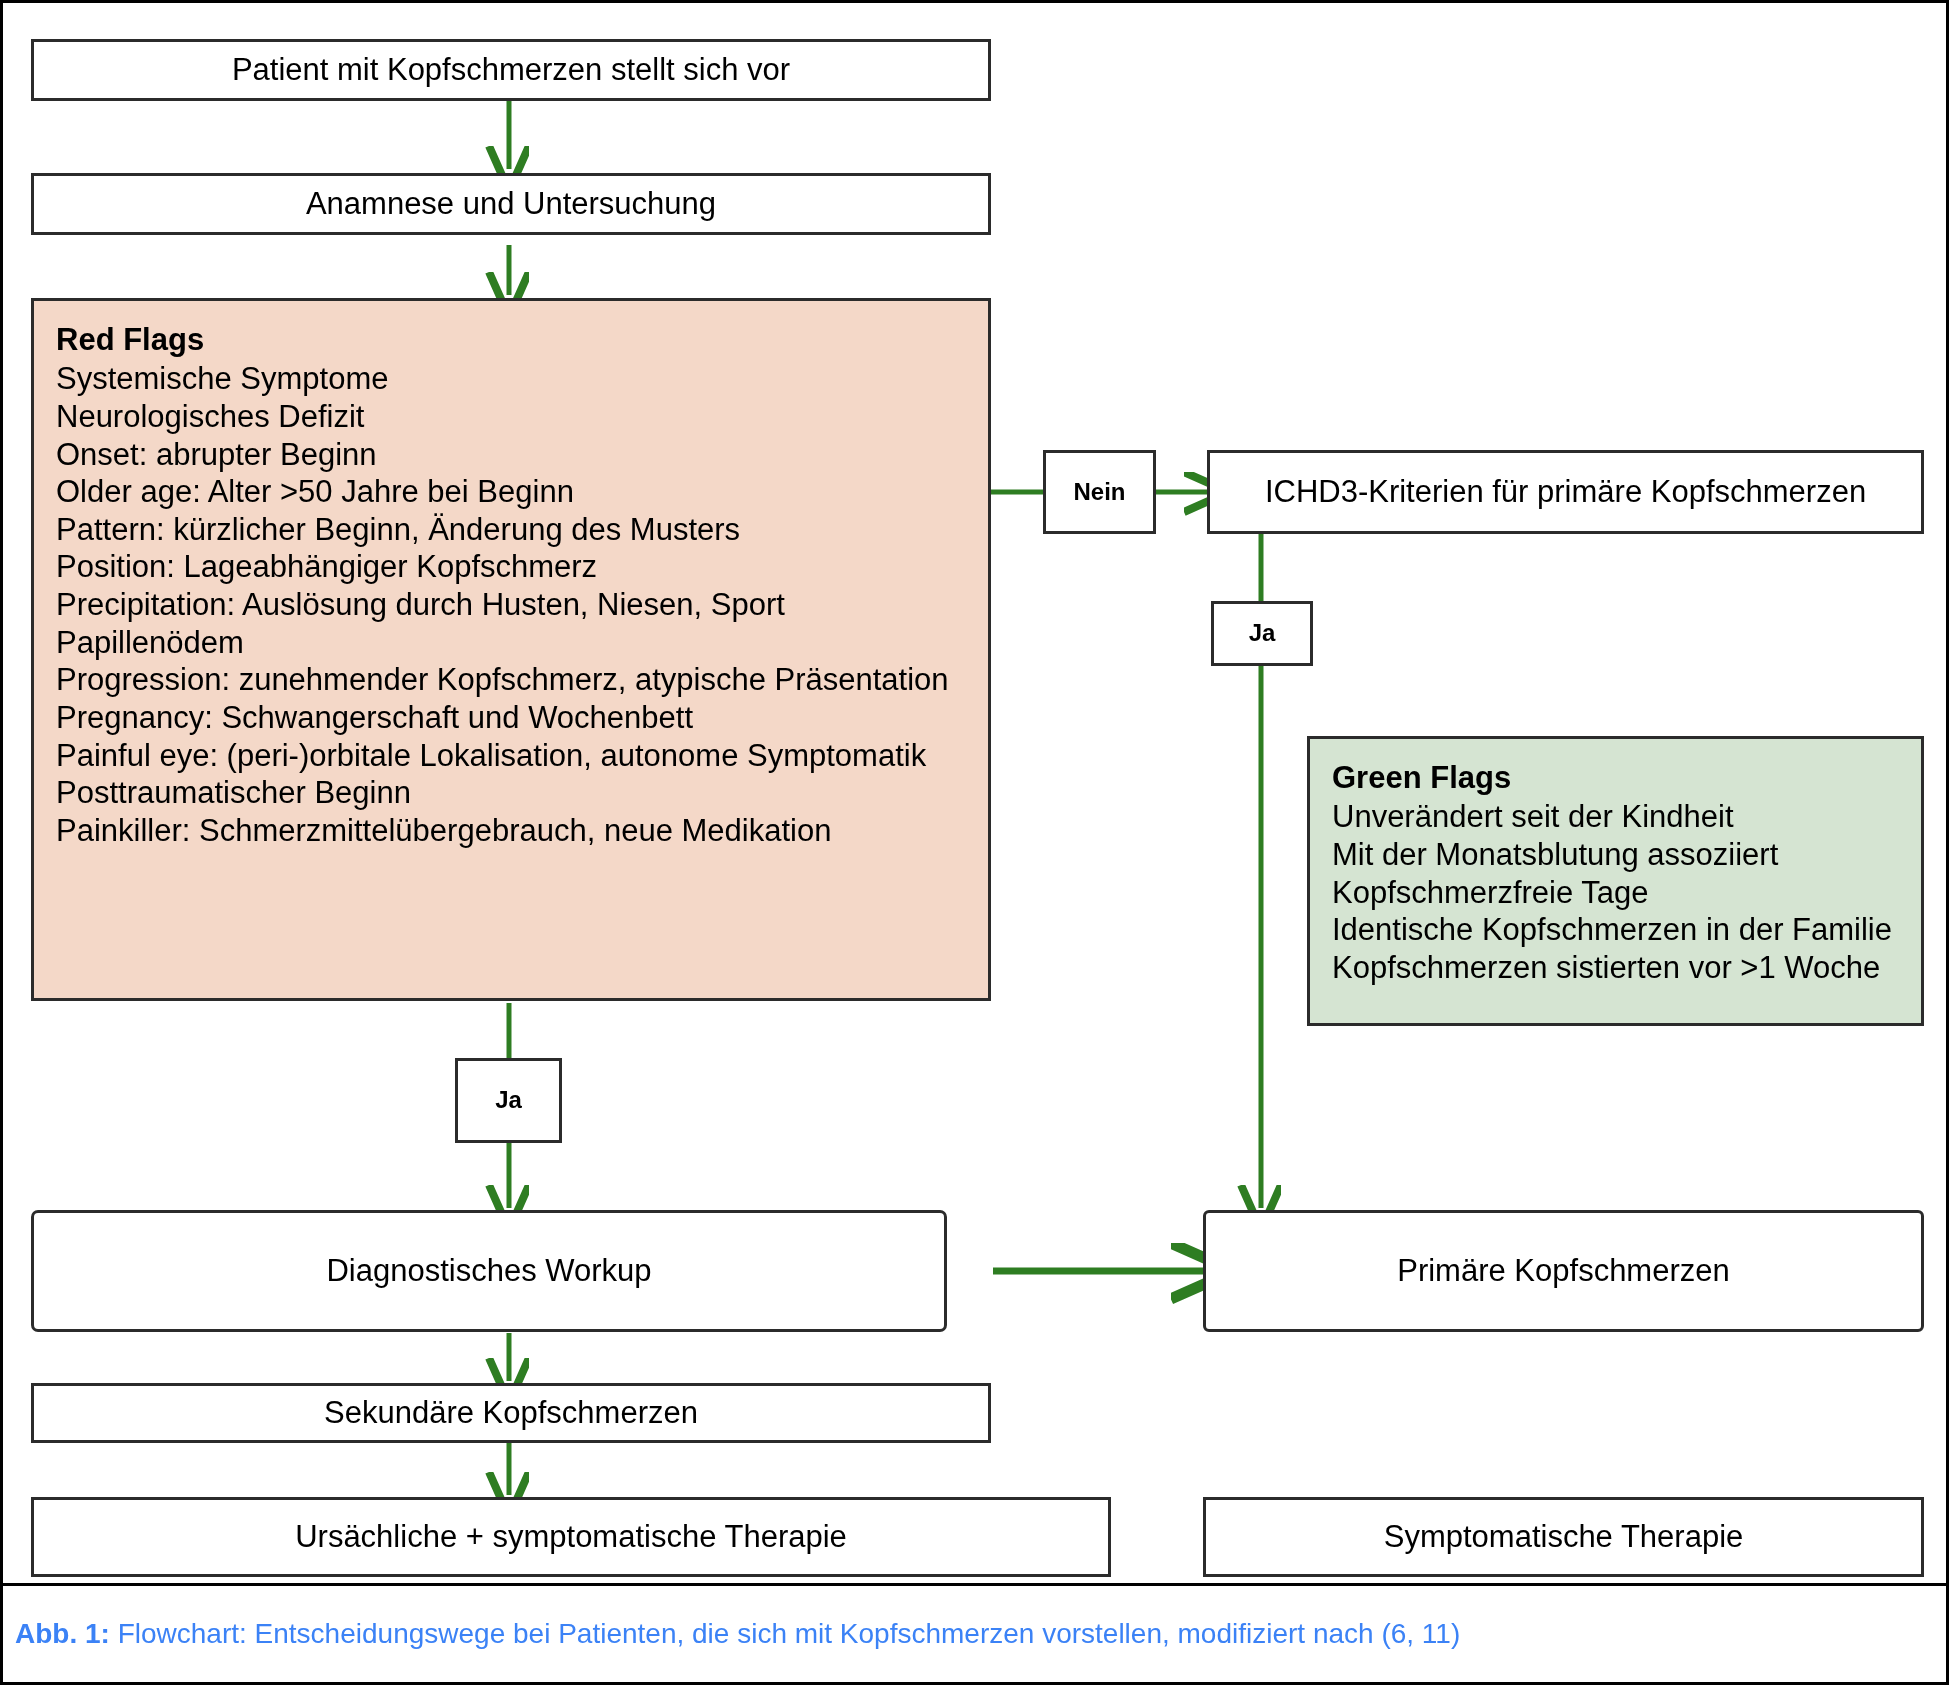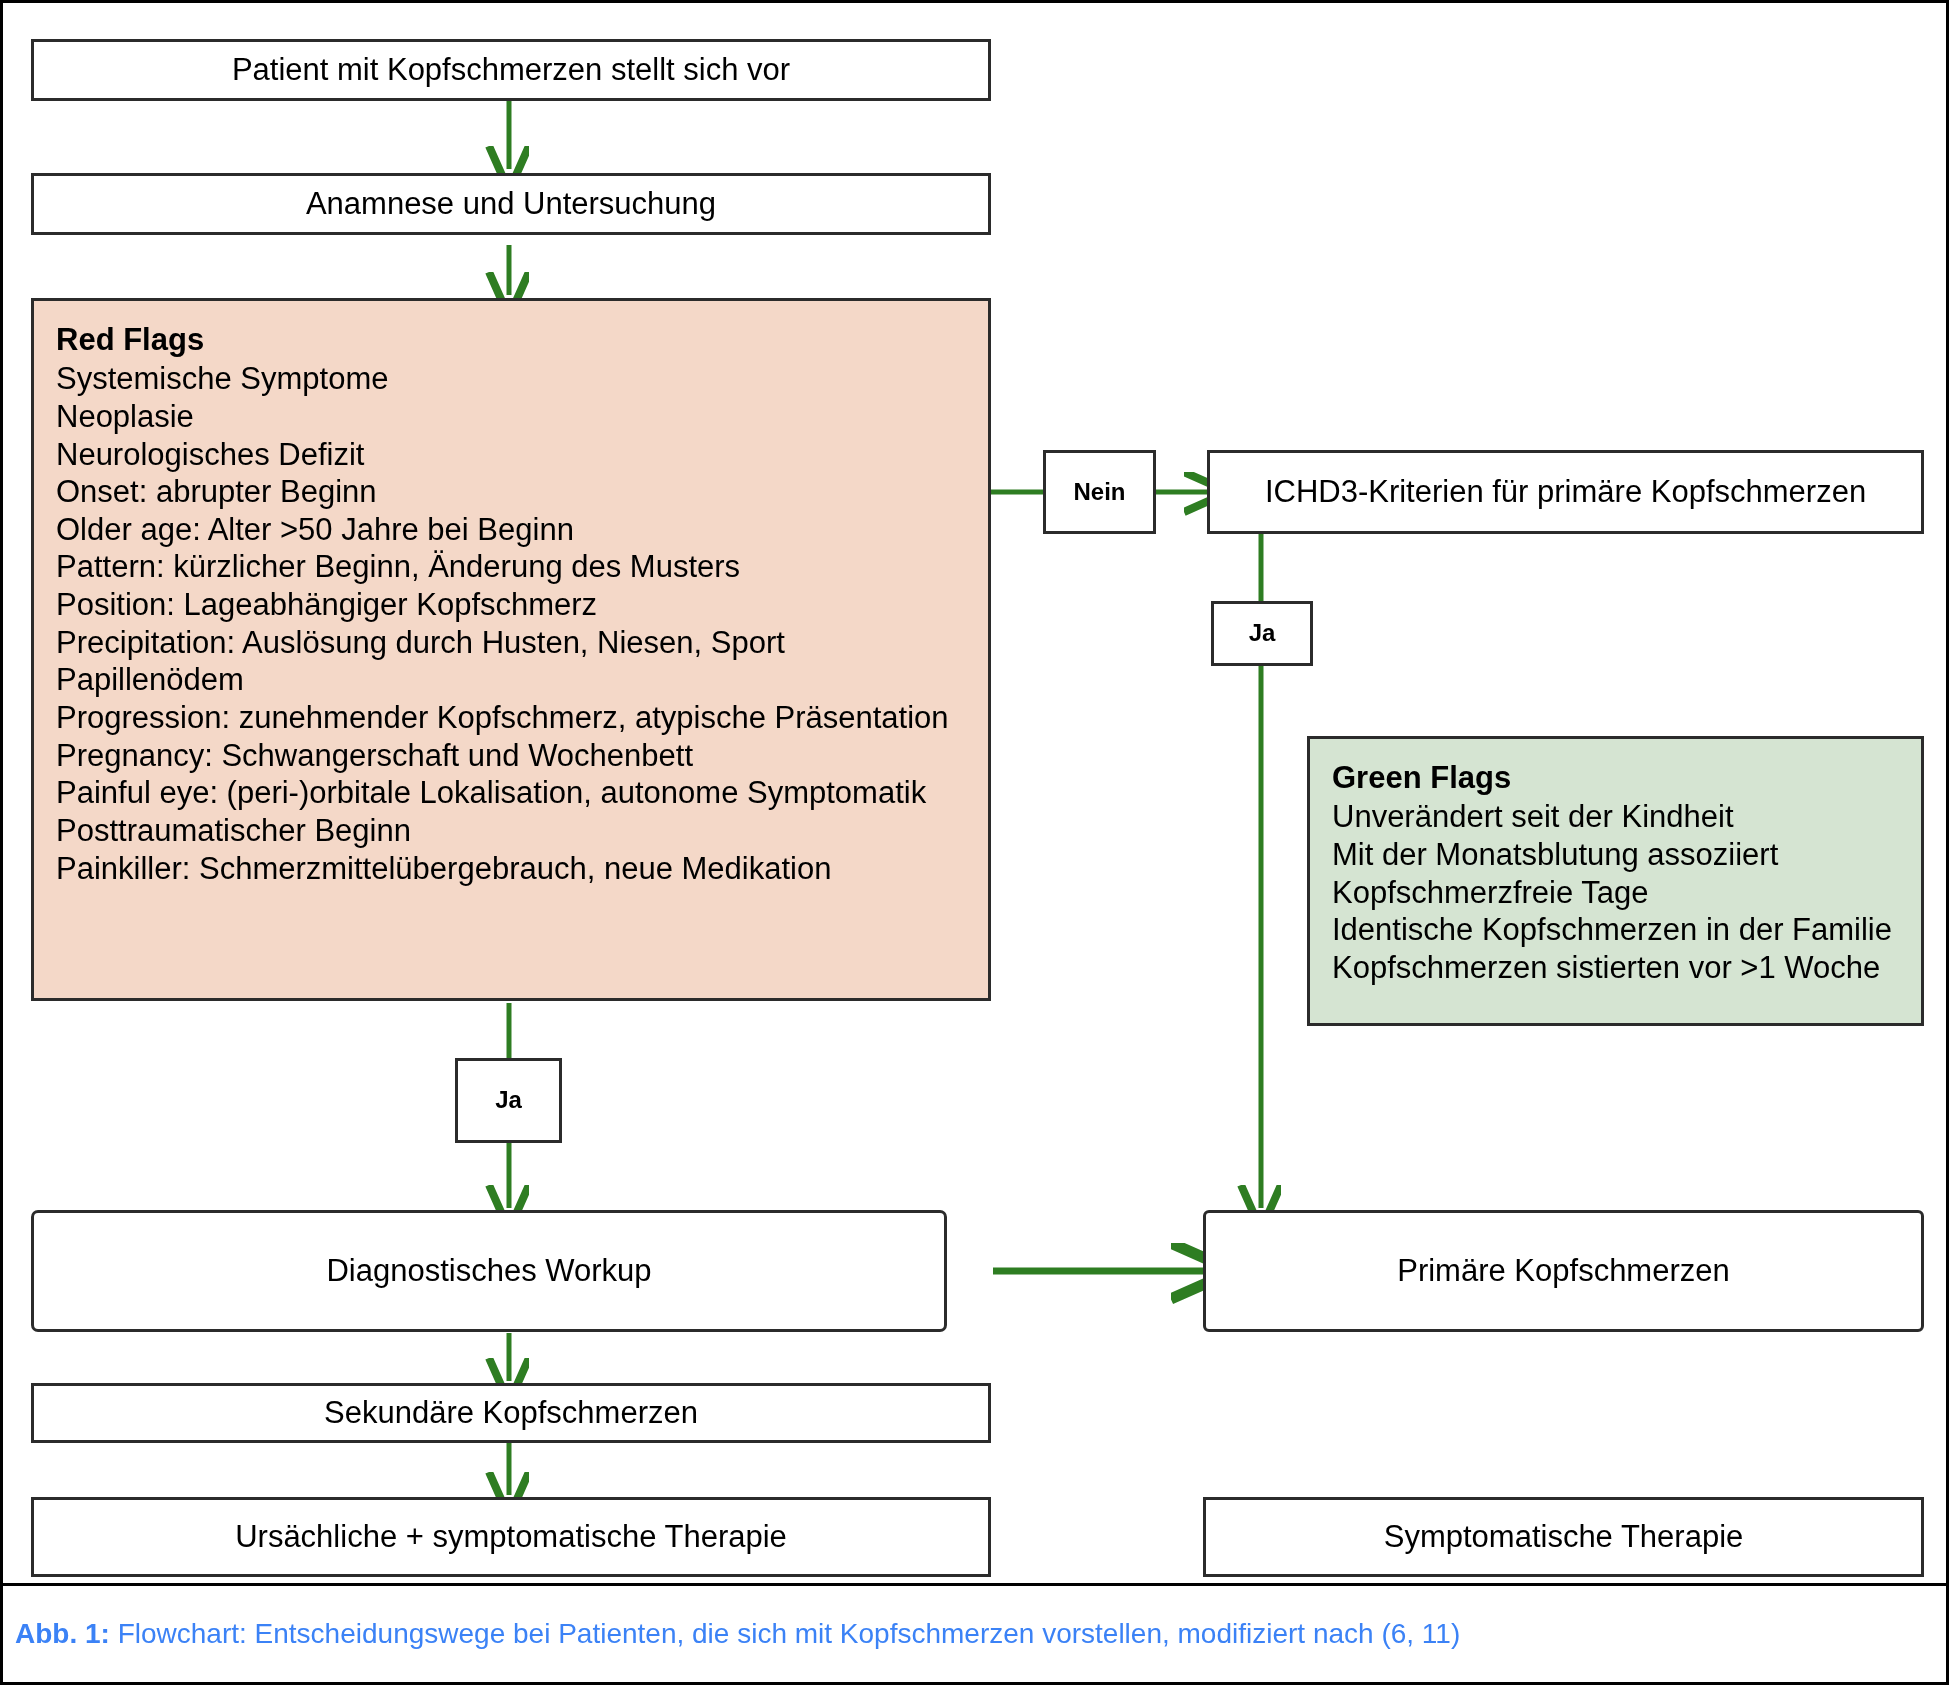--- a/index.html
+++ b/index.html
@@ -123,21 +123,20 @@
     <span>Patient mit Kopfschmerzen stellt sich vor</span>
   </div>
 
   <div class="box" style="left:28px; top:170px; width:960px; height:62px;">
     <span>Anamnese und Untersuchung</span>
   </div>
 
   <div class="box redbox left-align" style="left:28px; top:295px; width:960px; height:703px;">
     <div class="flagbox-title">Red Flags</div>
     <div class="flag-line">Systemische Symptome</div>
-    <div class="flag-line">Neoplasie</div>
     <div class="flag-line">Neurologisches Defizit</div>
     <div class="flag-line">Onset: abrupter Beginn</div>
     <div class="flag-line">Older age: Alter &gt;50 Jahre bei Beginn</div>
     <div class="flag-line">Pattern: kürzlicher Beginn, Änderung des Musters</div>
     <div class="flag-line">Position: Lageabhängiger Kopfschmerz</div>
     <div class="flag-line">Precipitation: Auslösung durch Husten, Niesen, Sport</div>
     <div class="flag-line">Papillenödem</div>
     <div class="flag-line">Progression: zunehmender Kopfschmerz, atypische Präsentation</div>
     <div class="flag-line">Pregnancy: Schwangerschaft und Wochenbett</div>
     <div class="flag-line">Painful eye: (peri-)orbitale Lokalisation, autonome Symptomatik</div>
@@ -175,21 +174,21 @@
   </div>
 
   <div class="box" style="left:1200px; top:1207px; width:721px; height:122px;border-radius:6px;">
     <span>Primäre Kopfschmerzen</span>
   </div>
 
   <div class="box" style="left:28px; top:1380px; width:960px; height:60px;">
     <span>Sekundäre Kopfschmerzen</span>
   </div>
 
-  <div class="box" style="left:28px; top:1494px; width:960px; height:80px;">
+  <div class="box" style="left:28px; top:1494px; width:1080px; height:80px;">
     <span>Ursächliche + symptomatische Therapie</span>
   </div>
 
   <div class="box" style="left:1200px; top:1494px; width:721px; height:80px;">
     <span>Symptomatische Therapie</span>
   </div>
 
   <div id="caption-rule"></div>
 
   <div id="caption">

